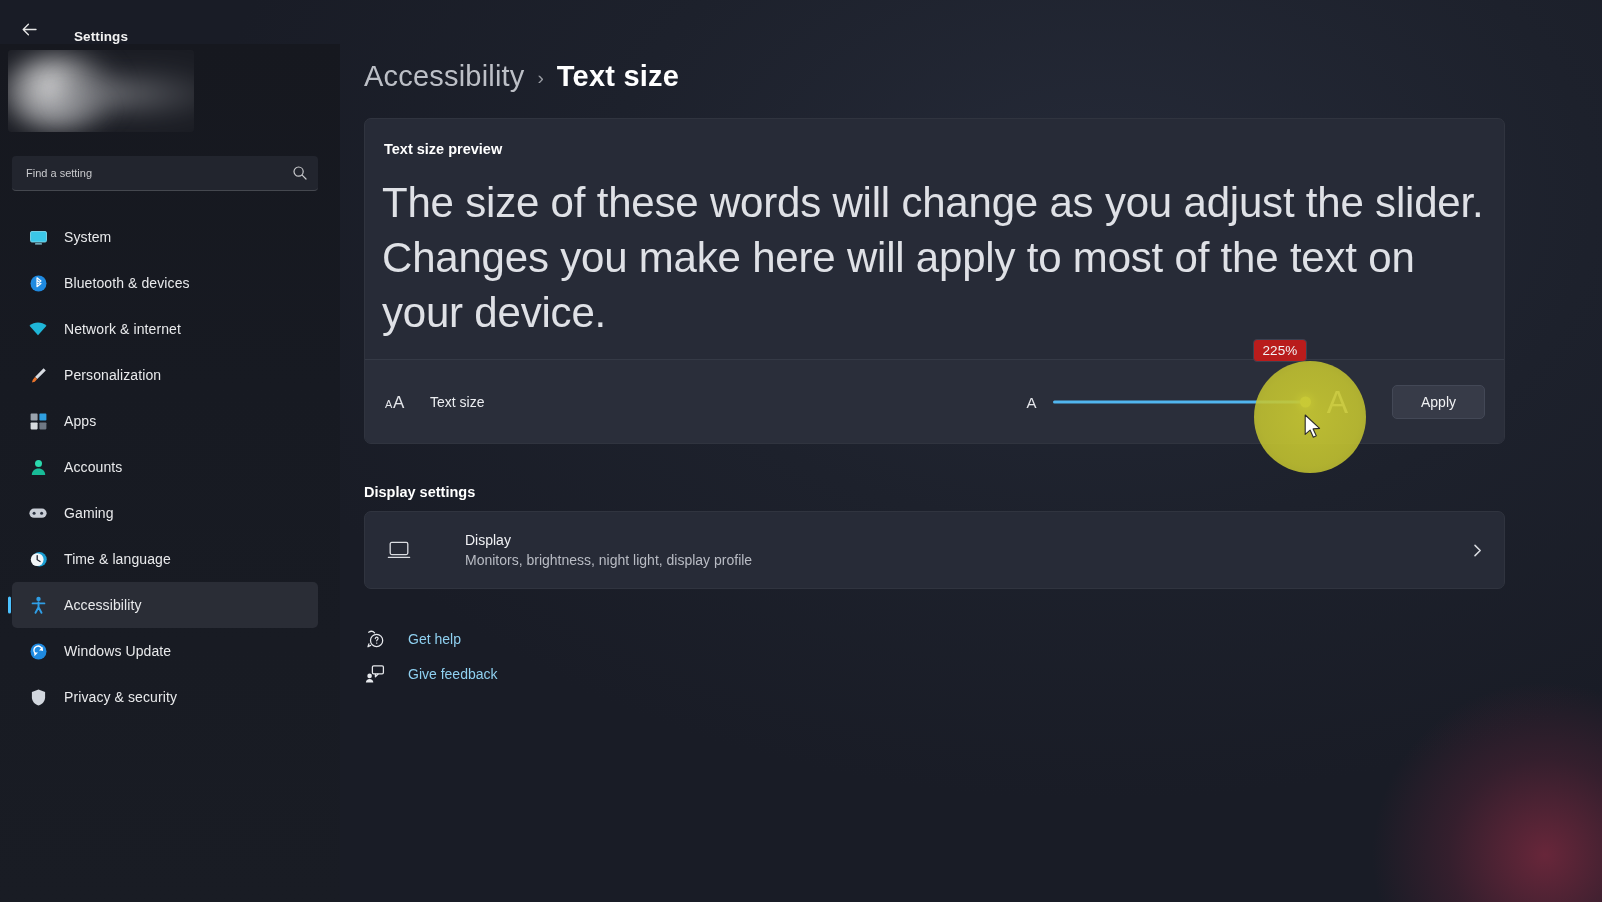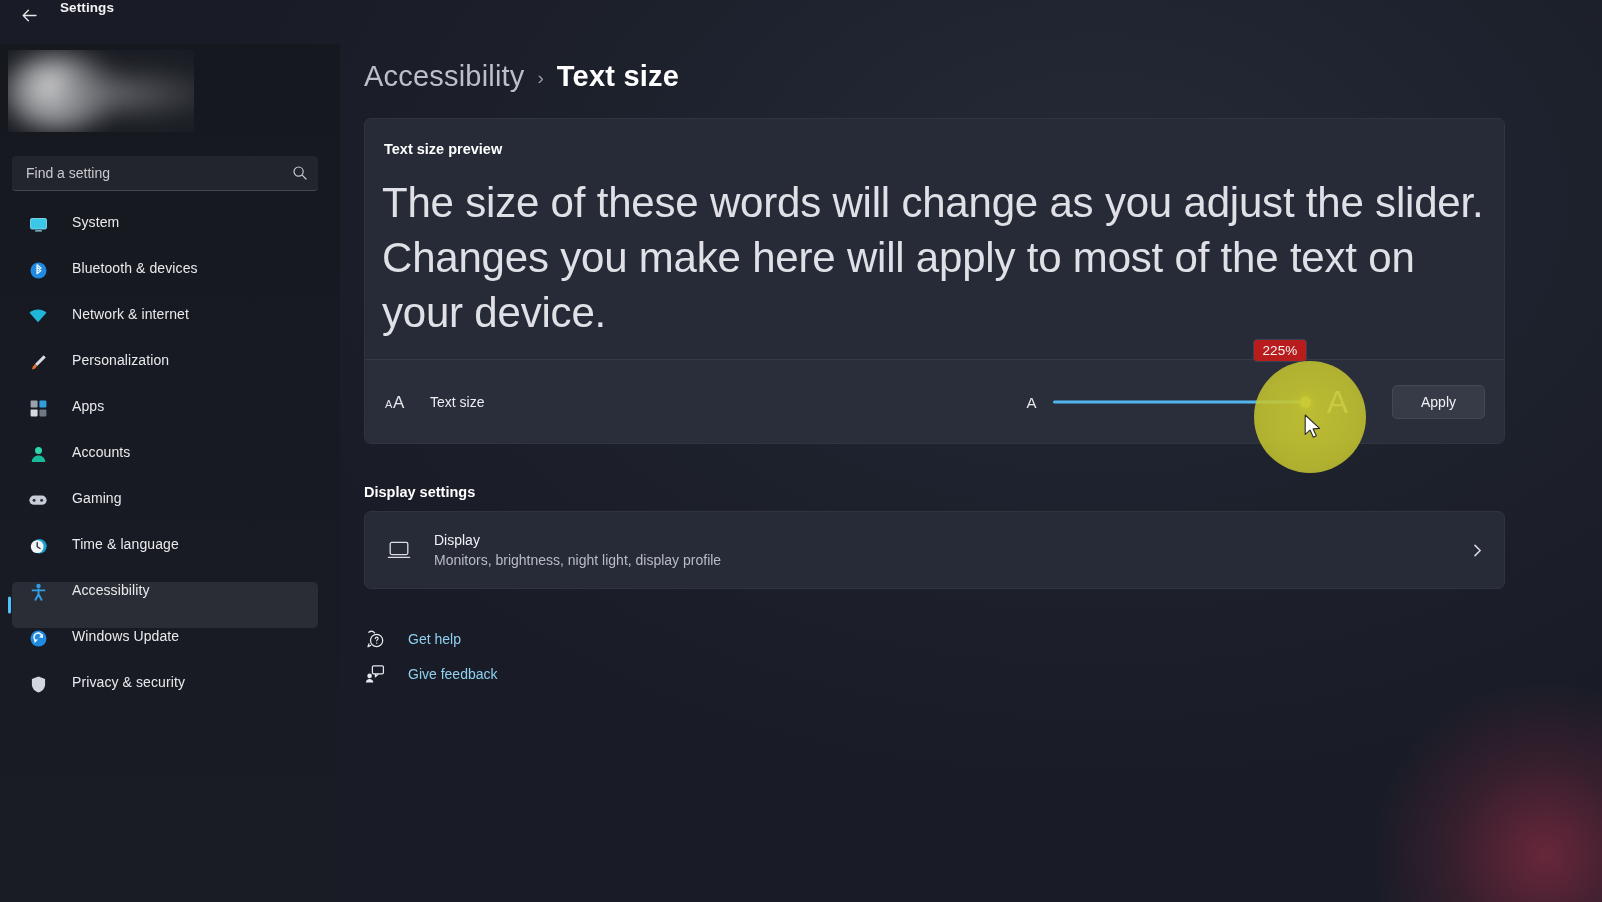--- a/index.html
+++ b/index.html
@@ -24,22 +24,22 @@
     overflow: hidden;
   }
 
   
   .titlebar {
     position: absolute;
     top: 0; left: 0;
     width: 1328px;
     height: 44px;
     display: flex;
-    align-items: flex-start;
-    gap: 14px;
+    align-items: flex-end;
+    gap: 28px;
     padding-left: 12px;
     z-index: 40;
   }
   .back-btn {
     width: 34px; height: 30px;
     display: flex; align-items: center; justify-content: center;
     border-radius: 4px;
     color: #e6e6e6;
   }
   .back-btn svg { display: block; }
@@ -99,38 +99,38 @@
     width: 306px; height: 35px;
     background: #22252e;
     border-radius: 4px;
     border-bottom: 1px solid #45484f;
     display: flex;
     align-items: center;
     padding: 0 10px 0 14px;
   }
   .searchbox .ph {
     flex: 1;
-    font-size: 14px;
+    font-size: 11px;
     color: #c9cacd;
   }
   .search-icon { color: #c9cacd; display: flex; }
 
   .navlist {
     position: absolute;
     top: 170px; left: 0;
     width: 340px;
   }
   .navitem {
     position: relative;
     height: 46px;
     margin: 0 22px 0 12px;
     border-radius: 5px;
     display: flex;
-    align-items: flex-start;
-    gap: 24px;
+    align-items: center;
+    gap: 16px;
     padding-left: 16px;
   }
   .navitem.selected {
     background: #2a2d36;
   }
   .navitem.selected::before {
     content: "";
     position: absolute;
     left: -4px; top: 50%;
     transform: translateY(-50%);
@@ -320,20 +320,21 @@
     font-weight: 700;
     color: #ffffff;
   }
 
   #display-card {
     top: 467px;
     height: 78px;
     display: flex;
     align-items: center;
     padding: 0 19px;
+    gap: 31px;
   }
   .disp-icon { width: 30px; display: flex; align-items: center; justify-content: center; color: #dcdee3; }
   .disp-texts { margin-left: 20px; display: flex; flex-direction: column; gap: 4px; }
   .disp-title { font-size: 14px; color: #f0f1f4; }
   .disp-sub { font-size: 14px; color: #b9bcc4; }
   .disp-chevron { margin-left: auto; color: #dadce1; display: flex; }
 
   .links {
     position: absolute;
     top: 585px; left: 24px;

